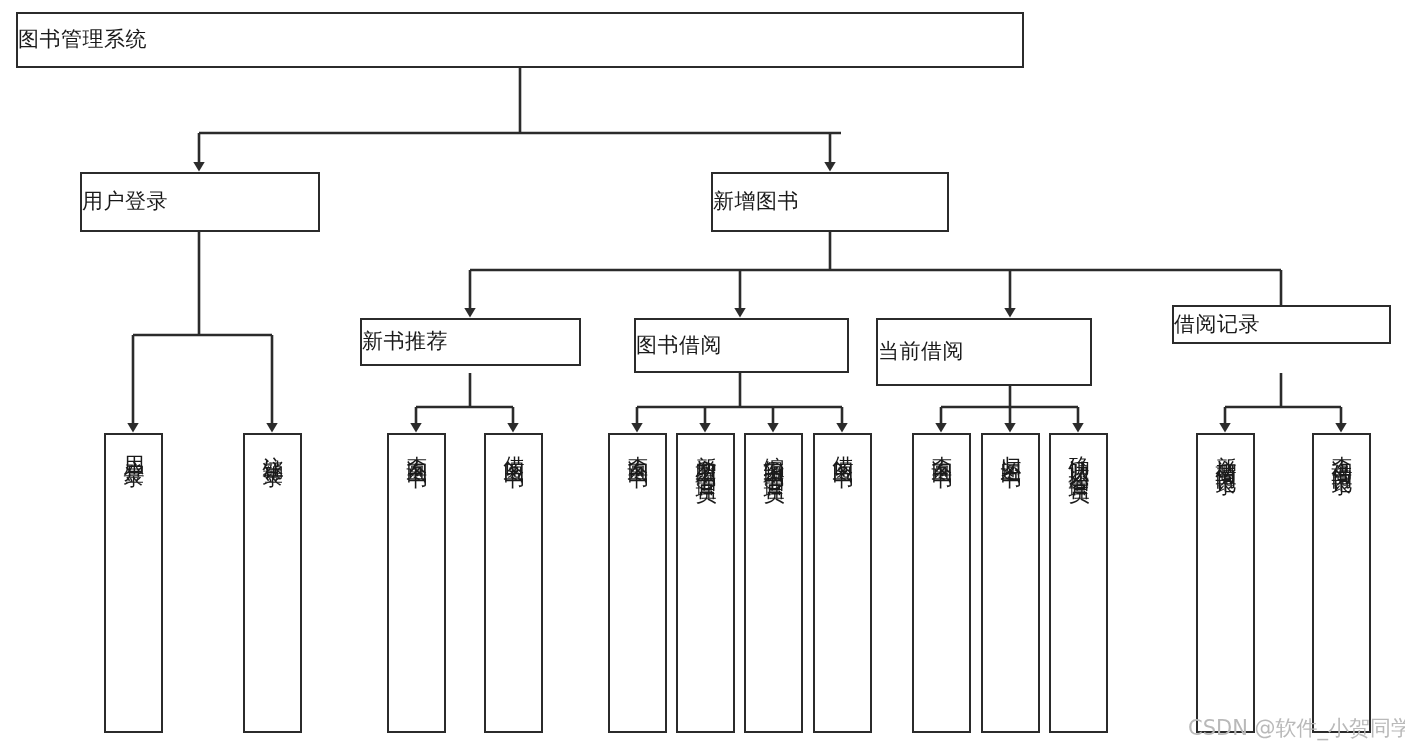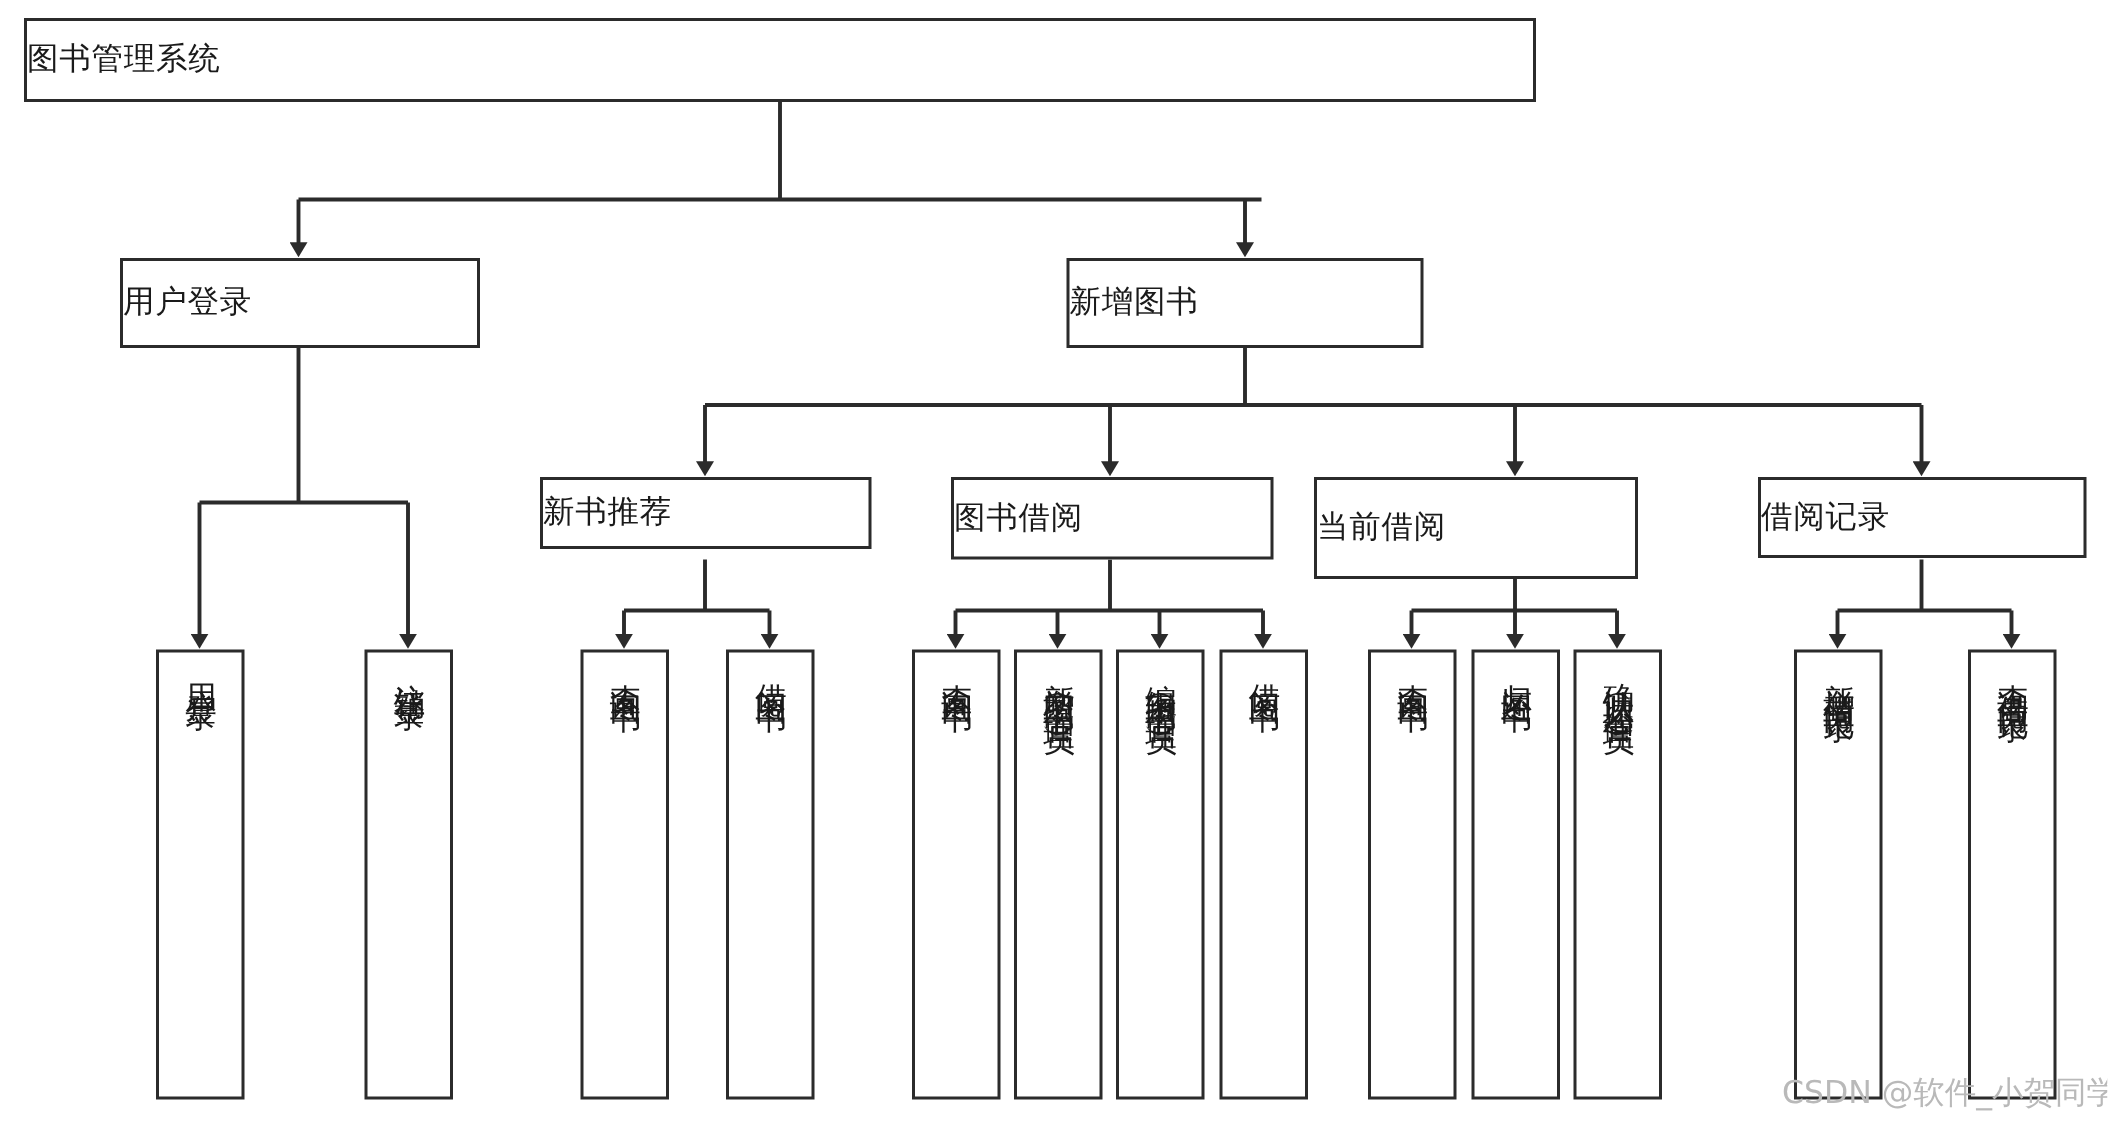--- a/index.html
+++ b/index.html
@@ -129,21 +129,21 @@
 
   <div class="node node-h" style="left:360px; top:318px; width:221px; height:48px;">
     <span>新书推荐</span>
   </div>
   <div class="node node-h" style="left:634px; top:318px; width:215px; height:55px;">
     <span>图书借阅</span>
   </div>
   <div class="node node-h" style="left:876px; top:318px; width:216px; height:68px;">
     <span>当前借阅</span>
   </div>
-  <div class="node node-h" style="left:1172px; top:318px; width:219px; height:54px;">
+  <div class="node node-h" style="left:1172px; top:305px; width:219px; height:39px;">
     <span>借阅记录</span>
   </div>
 
   <div class="node node-v" style="left:104px; top:433px; width:59px; height:300px;">
     <span>用户登录</span>
   </div>
   <div class="node node-v" style="left:243px; top:433px; width:59px; height:300px;">
     <span>注销登录</span>
   </div>
 

